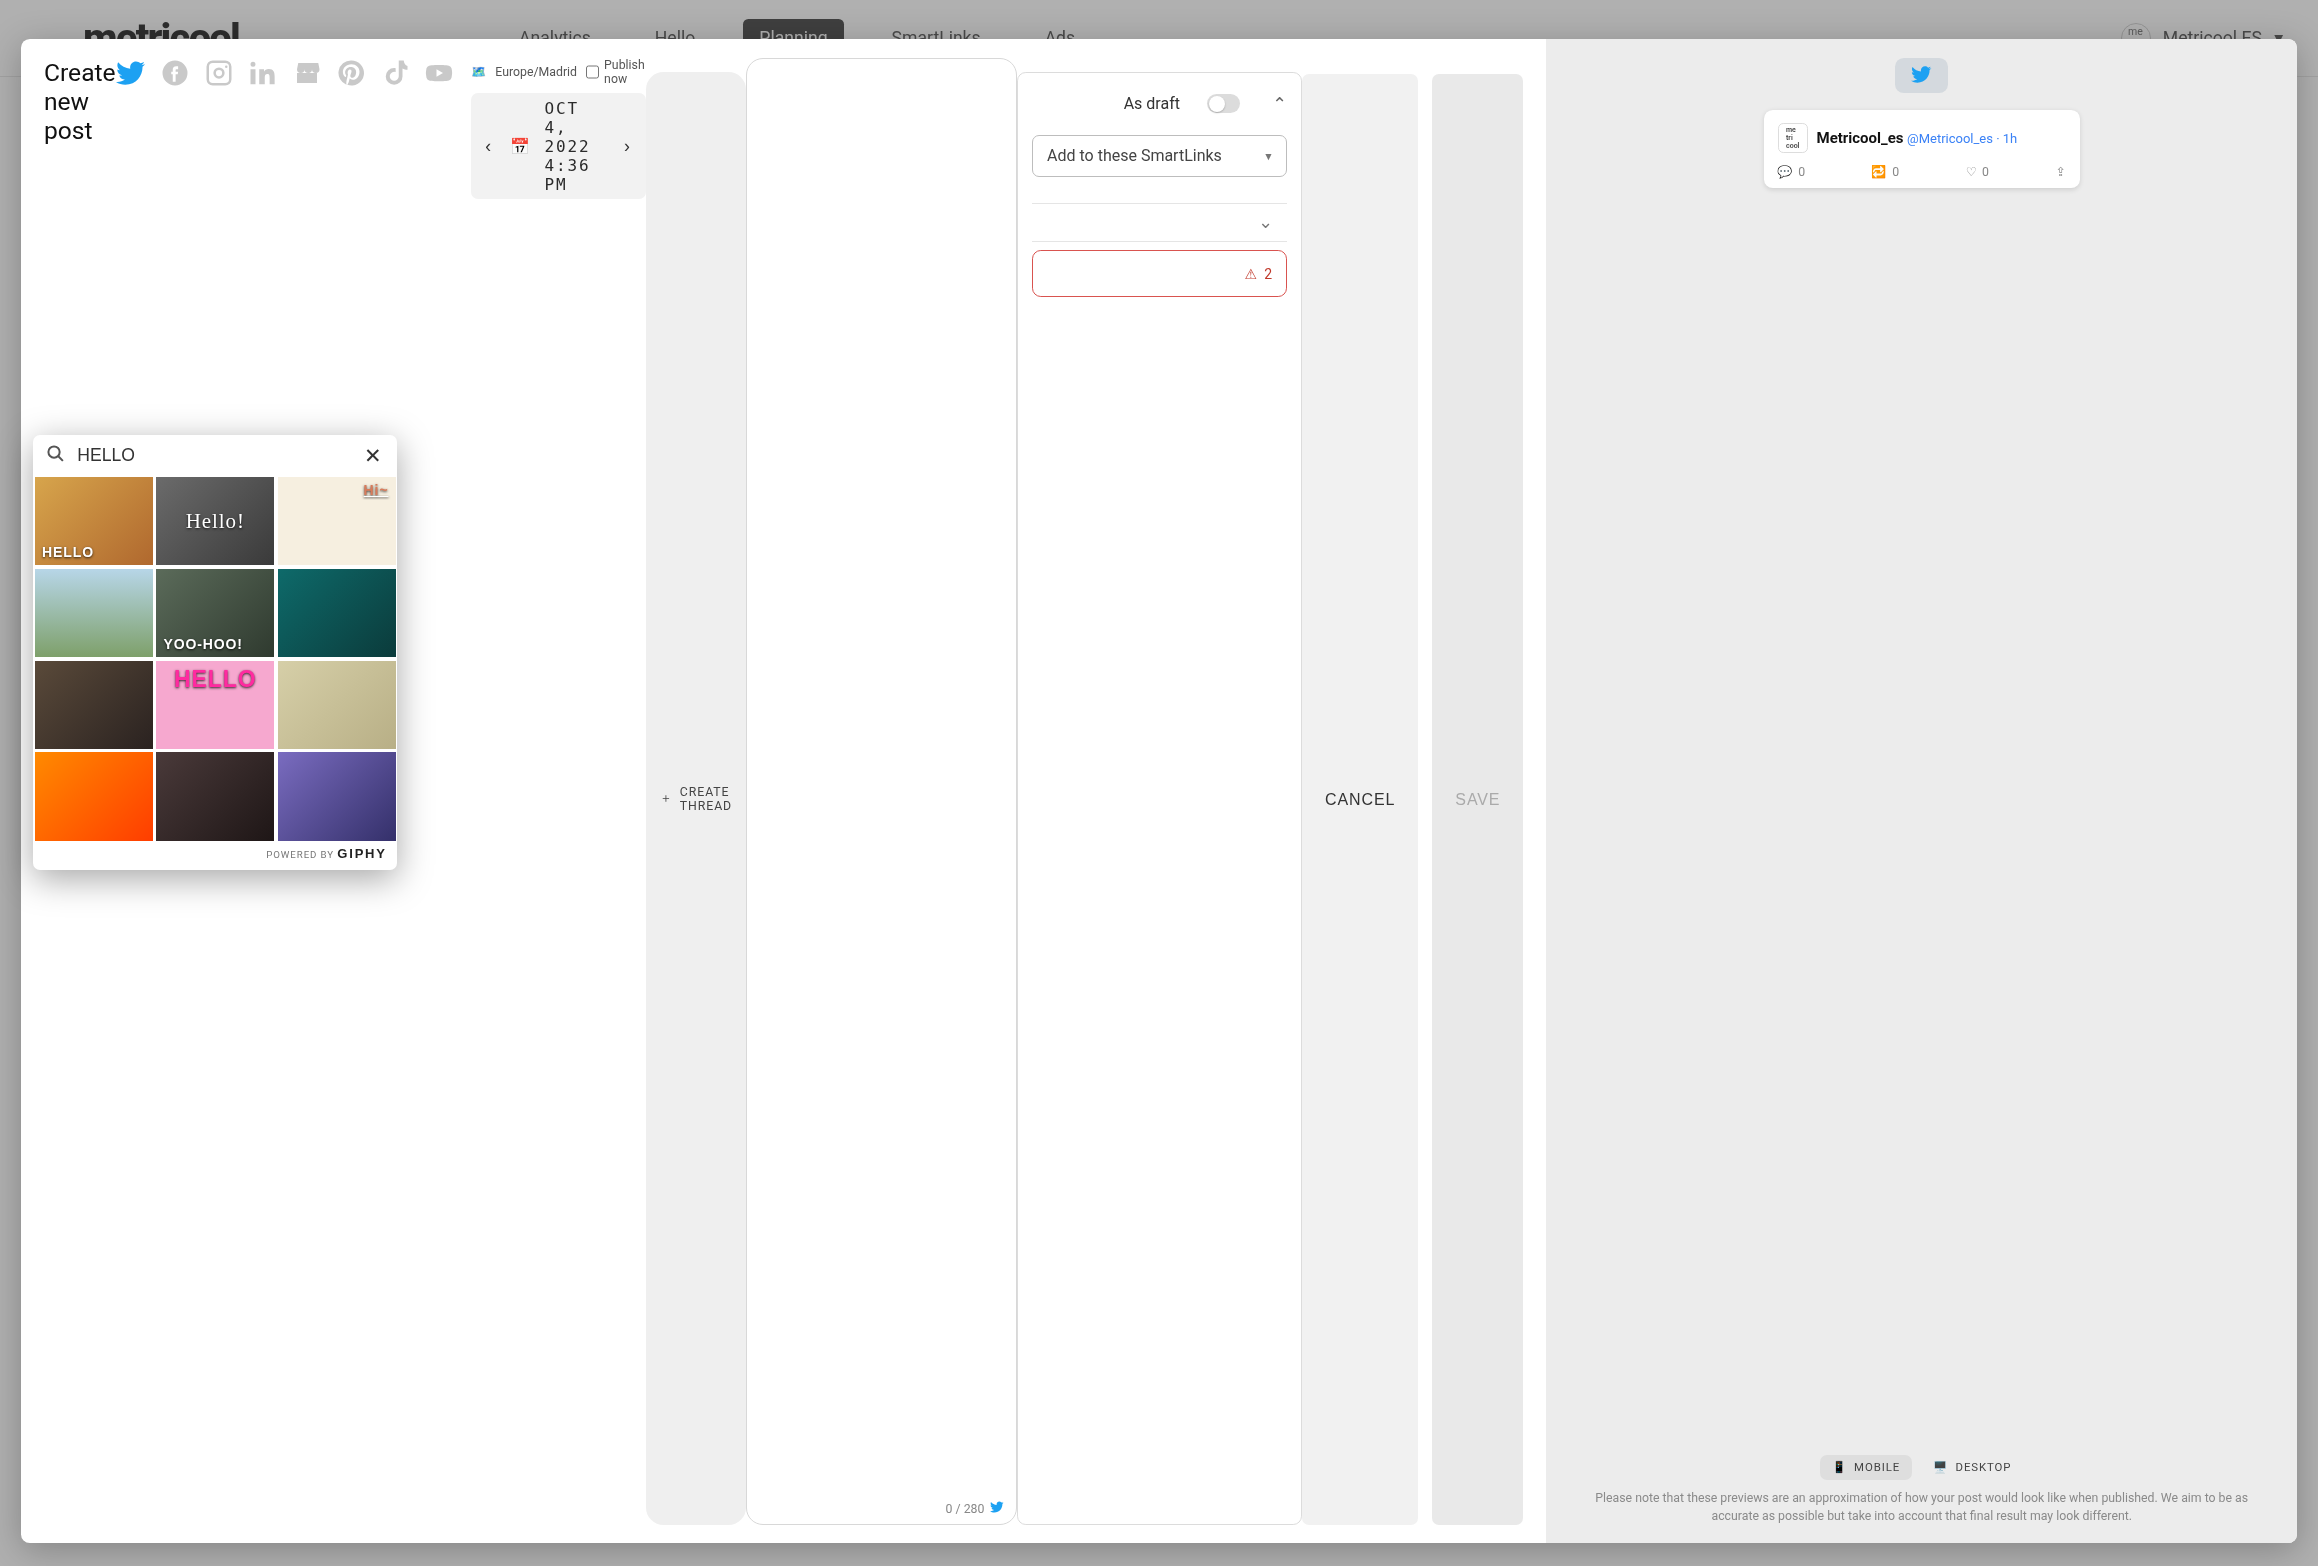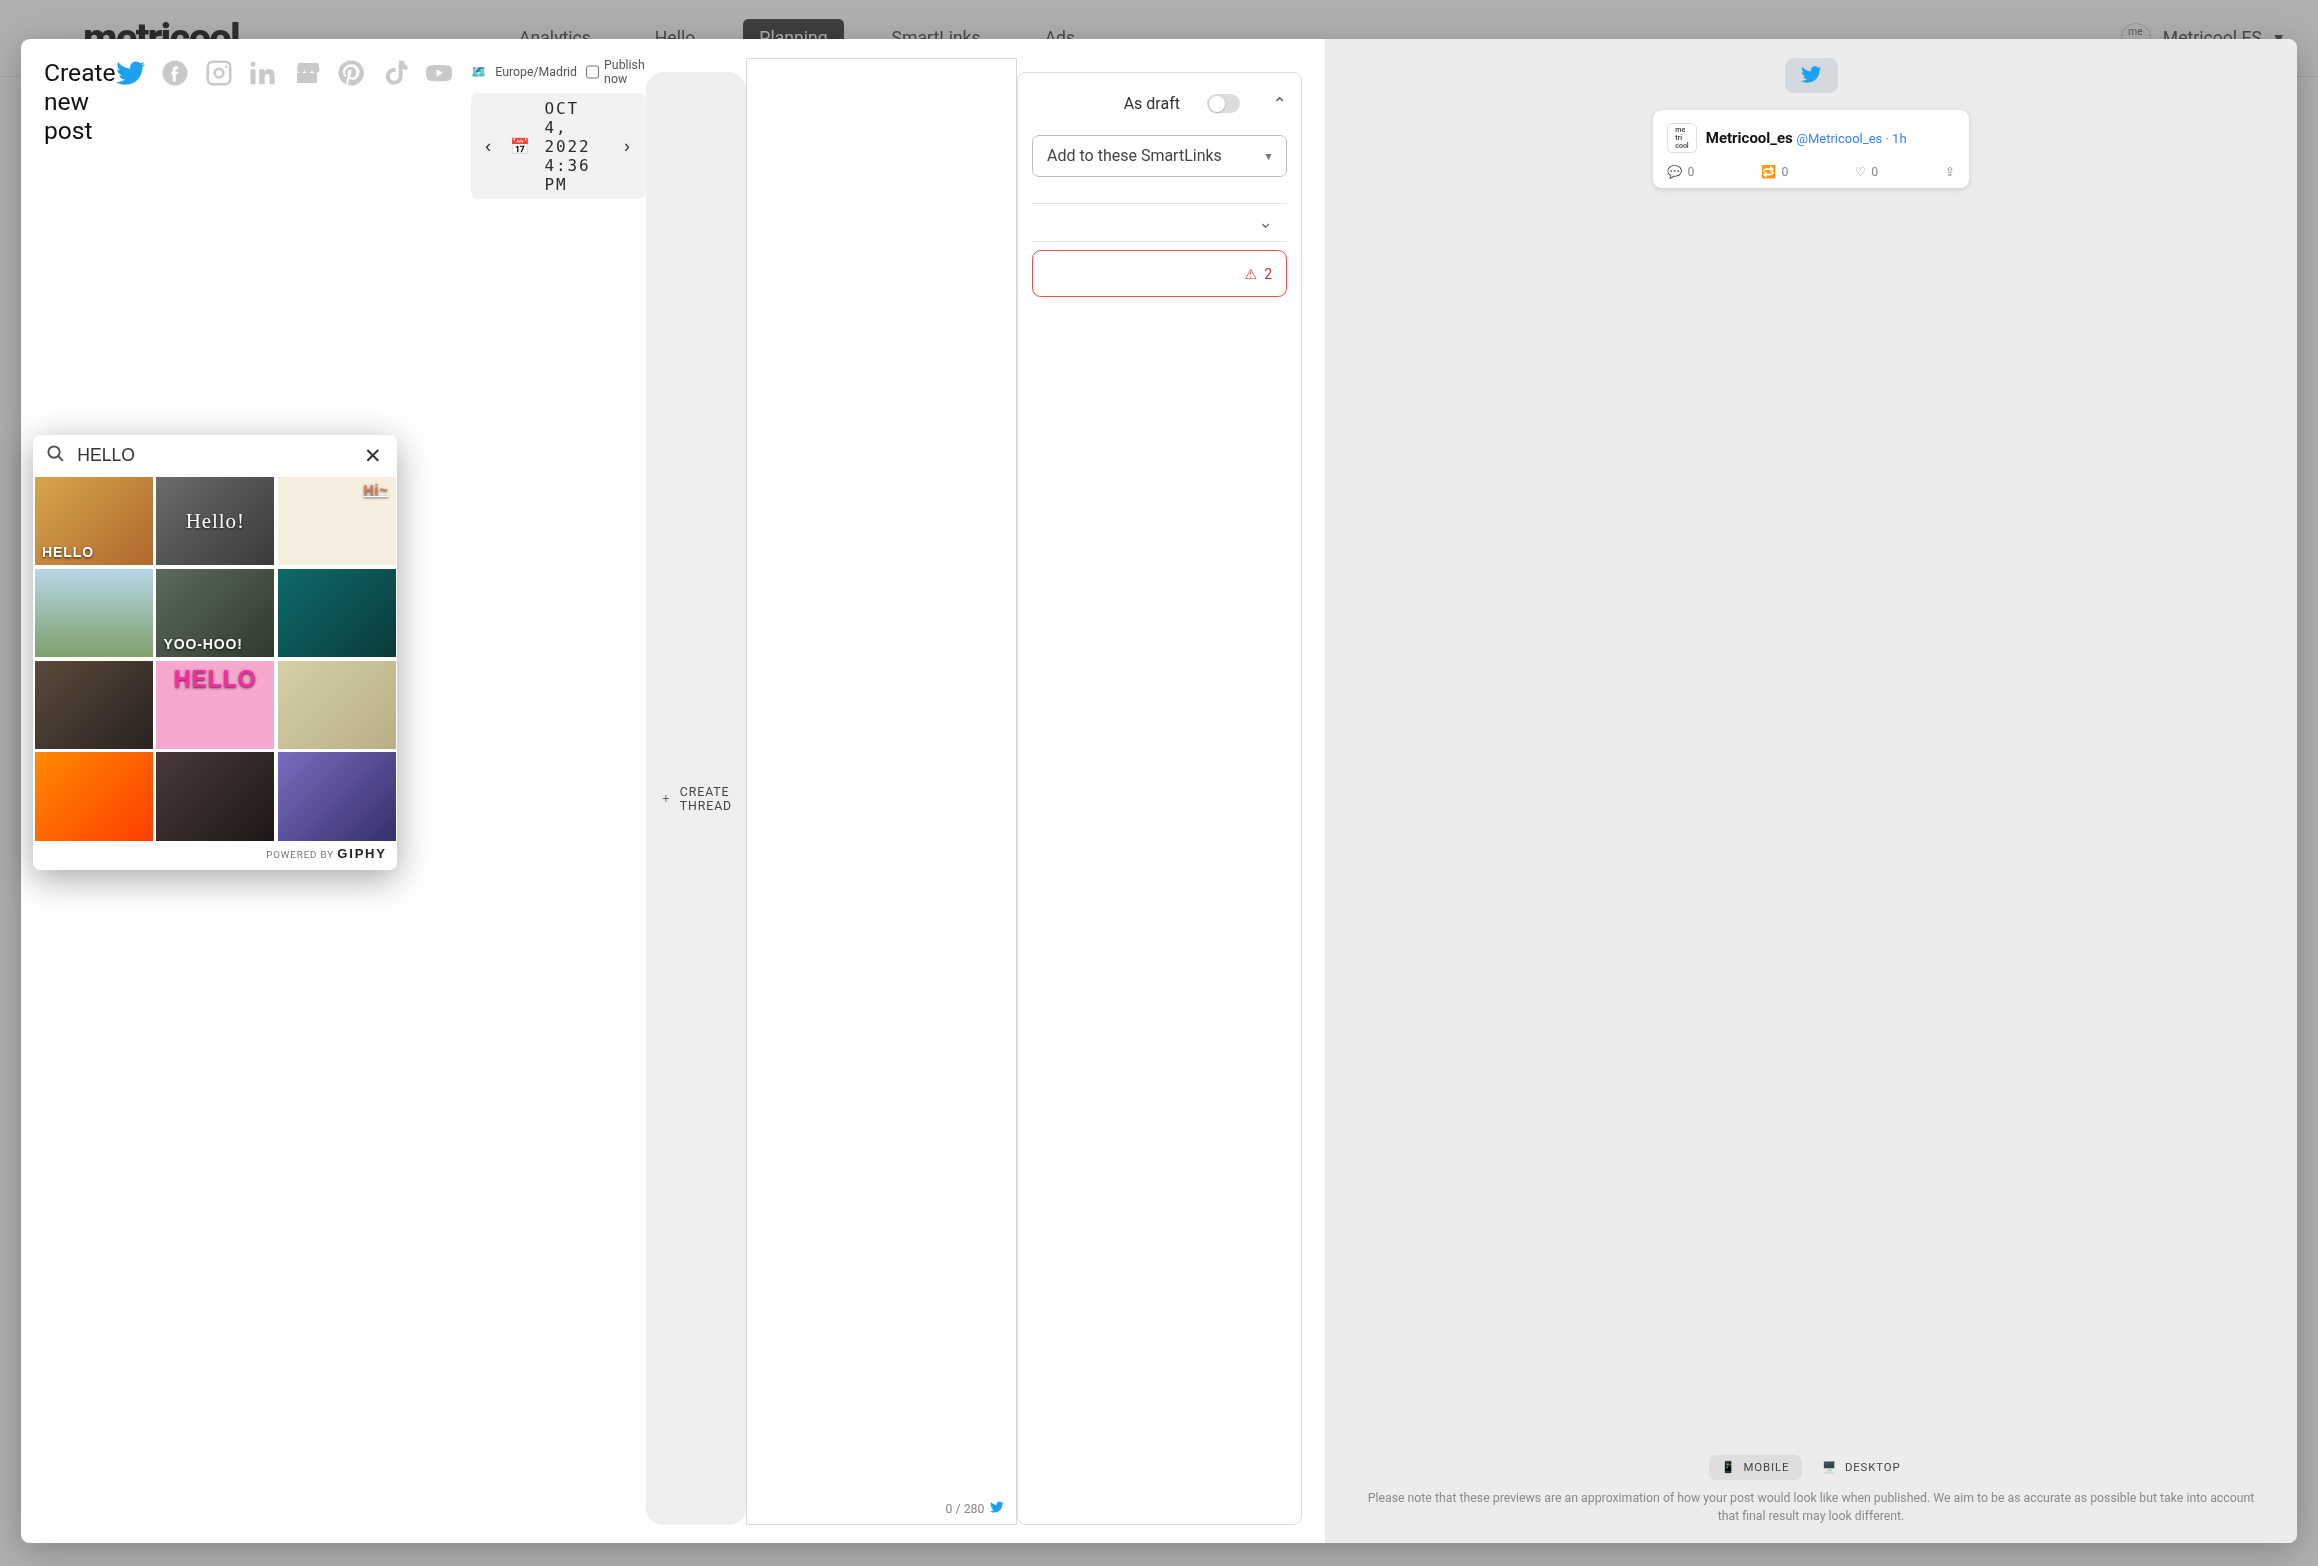--- a/index.html
+++ b/index.html
@@ -93,21 +93,21 @@
   .create-thread {
     margin-top: 14px;
     display:inline-flex; align-items:center; gap:7px;
     background:#efefef; border-radius:17.6px;
     padding:5.3px 14px; font-size:12.3px; letter-spacing:0.9px; color:#444;
     width: fit-content; cursor:pointer;
   }
 
   .composer {
     margin-top: 0;
-    border:0.9px solid #d8d8d8; border-radius:1px;
+    border:0.9px solid #d8d8d8; border-radius:17px;
     flex: 0 0 271px;
     position: relative;
   }
   .char-count {
     position:absolute; right:12.3px; bottom:7px;
     font-size:12.3px; color:#888; display:flex; align-items:center; gap:5.3px;
   }
   .char-count .tw { color:#1DA1F2; }
 
   .section-card {
@@ -339,20 +339,24 @@
       </div>
       <div class="collapse-row">
         <span class="chev">⌄</span>
       </div>
       <div class="error-box">
         <span>⚠</span>
         <span>2</span>
       </div>
     </div>
 
+    <div class="footer-btns">
+      <button class="btn cancel">CANCEL</button>
+      <button class="btn save">SAVE</button>
+    </div>
   </div>
 
   <div class="right-pane">
     <div class="preview-tab">
       <svg width="21" height="21" viewBox="0 0 24 24" fill="currentColor">
           <path d="M23 4.9c-.8.4-1.7.6-2.6.8.9-.6 1.7-1.5 2-2.6-.9.5-1.9.9-2.9 1.1C18.6 3.3 17.4 2.7 16 2.7c-2.6 0-4.7 2.1-4.7 4.7 0 .4 0 .7.1 1.1C7.7 8.3 4.1 6.4 1.7 3.4c-.4.7-.6 1.5-.6 2.4 0 1.6.8 3.1 2.1 3.9-.8 0-1.5-.2-2.2-.6v.1c0 2.3 1.6 4.2 3.8 4.6-.4.1-.8.2-1.3.2-.3 0-.6 0-.9-.1.6 1.9 2.4 3.3 4.5 3.3-1.6 1.3-3.7 2-6 2-.4 0-.8 0-1.1-.1 2.1 1.4 4.7 2.2 7.4 2.2 8.9 0 13.8-7.4 13.8-13.8v-.6c.9-.7 1.8-1.5 2.4-2.5z"></path>
         </svg>
     </div>
 
     <div class="preview-card">

